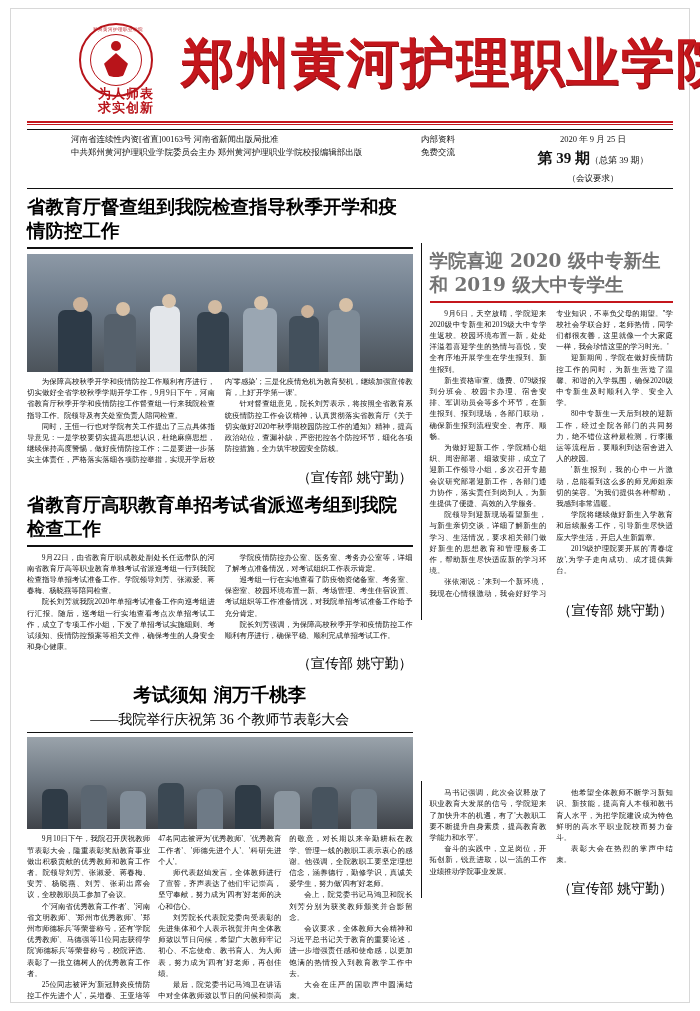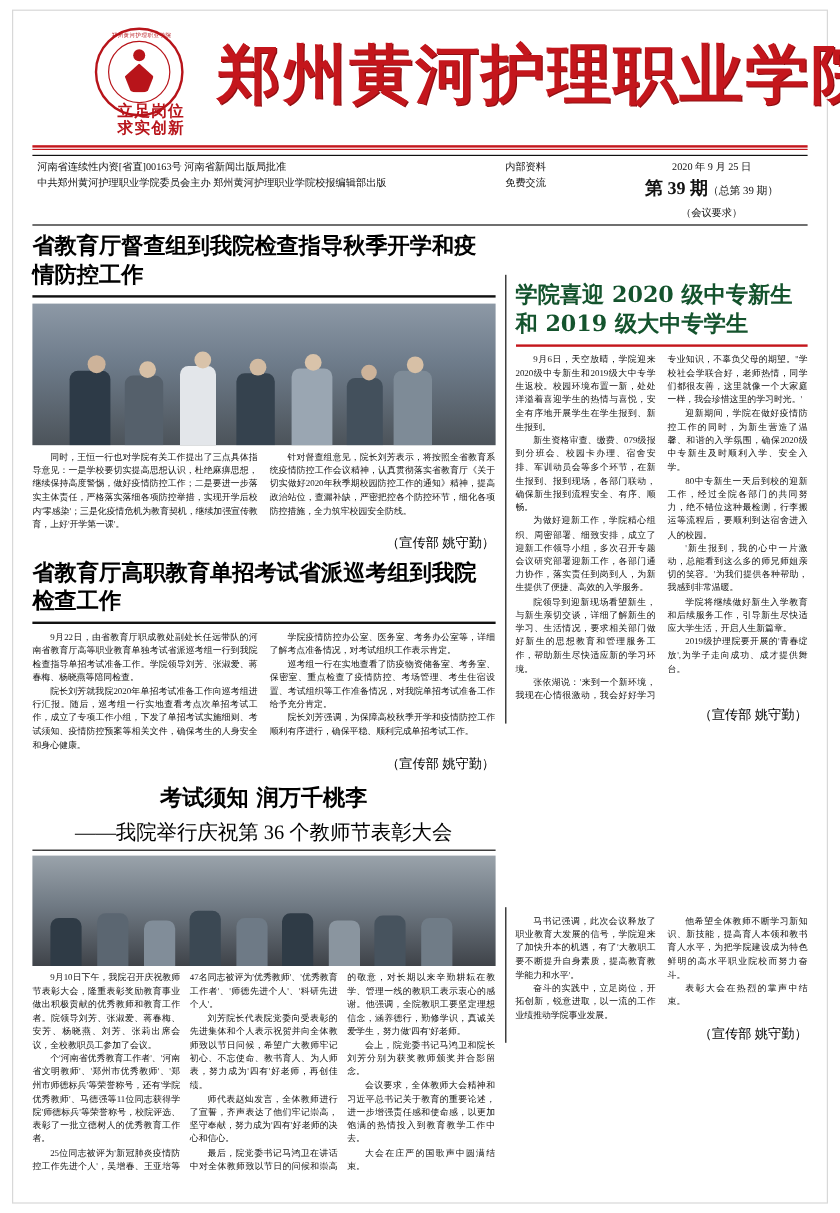--- a/index.html
+++ b/index.html
@@ -53,53 +53,53 @@
     font-family:"DejaVu Serif",serif;
     text-shadow:1px 1px 0 #8d0f12;
   }
   .rule-red{height:2px;background:#c4161c;margin:0 16px;}
   .rule-thin{height:1px;background:#c4161c;margin:1px 16px 0 16px;}
   
   .infobar{
     margin:4px 16px 0 16px;border-top:1px solid #111;border-bottom:1px solid #111;
     padding:3px 0;display:flex;font-size:8.5px;line-height:13px;color:#111;
   }
-  .infobar .left{flex:1;padding-left:4px;}
+  .infobar .left{flex:1;padding-left:4px;margin-left:40px;}
   .infobar .mid{width:150px;text-align:center;border-left:0;}
   .infobar .right{width:160px;text-align:center;}
   .issue{
     font-size:15px;font-weight:bold;line-height:24px;
   }
   .issue small{font-size:9px;font-weight:normal;}
   .ib-line{display:block;}
   
   .content{margin:0 16px;display:flex;gap:0;align-items:center;}
   .col-left{width:396px;padding-right:8px;box-sizing:border-box;}
   .col-right{width:254px;padding-left:8px;border-left:1px solid #111;box-sizing:border-box;}
   .sect{margin-top:6px;}
   h2.head{
     margin:0 0 4px 0;font-size:18.5px;line-height:24px;font-weight:bold;
     color:#000;letter-spacing:0px;font-family:"DejaVu Serif",serif;
   }
-  h2.head.red{color:#14532d;}
+  h2.head.red{color:#737373;}
   h2.head.center{text-align:center;}
   .head-rule{height:2px;background:#111;margin:2px 0 5px 0;}
   .head-rule.red{background:#c4161c;}
   .subhead{
-    text-align:center;font-size:17px;margin:2px 0 4px 0;
+    text-align:center;font-size:14px;margin:2px 0 4px 0;
     border-bottom:1px solid #111;padding-bottom:3px;
   }
   .cols2{column-count:2;column-gap:10px;}
   .cols3{column-count:3;column-gap:8px;}
   .body{
     font-size:7.4px;line-height:11.2px;text-align:justify;color:#111;
     font-family:"DejaVu Serif",serif;
   }
   .body p{margin:0 0 0 0;text-indent:2em;font-family:Liberation Serif, serif;}
-  .sig{text-align:right;font-size:11px;margin-top:3px;}
+  .sig{text-align:right;font-size:14px;margin-top:3px;}
   
   .photo{
     width:100%;background:#6f6f70;position:relative;overflow:hidden;margin:3px 0 4px 0;
   }
   .ph1{height:118px;background:
      linear-gradient(180deg,#8d99a6 0%,#6f7d8c 40%,#4c535a 100%);}
   .ph2{height:92px;background:
      linear-gradient(180deg,#9aa3ab 0%,#707a84 45%,#3f4349 100%);}
   .photo .fig{position:absolute;bottom:0;border-radius:7px 7px 0 0;}
   .photo .head{position:absolute;border-radius:50%;}
@@ -111,21 +111,21 @@
  <div class="sheet">
 
   <div class="masthead">
     <div class="logo-wrap">
       <div class="seal">
         <div class="inner"></div>
         <div class="fig"></div>
         <div class="seal-txt">郑州黄河护理职业学院</div>
       </div>
       <div class="slogan">
-        <span>立足岗位</span>
+        <span>为人师表</span>
         <span>求实创新</span>
       </div>
     </div>
     <div class="paper-title">郑州黄河护理职业学院</div>
   </div>
 
   <div class="rule-red"></div>
   <div class="rule-thin"></div>
 
   <div class="infobar">
@@ -161,34 +161,35 @@
           <div class="fig" style="left:44%;width:32px;height:60px;background:#35424e;"></div>
           <div class="head" style="left:47%;bottom:58px;width:14px;height:14px;background:#d2bba2;"></div>
           <div class="fig" style="left:56%;width:34px;height:64px;background:#9aa6b2;"></div>
           <div class="head" style="left:59%;bottom:62px;width:14px;height:14px;background:#d9c3aa;"></div>
           <div class="fig" style="left:68%;width:30px;height:56px;background:#43505c;"></div>
           <div class="head" style="left:71%;bottom:54px;width:13px;height:13px;background:#cdb39a;"></div>
           <div class="fig" style="left:78%;width:32px;height:62px;background:#7e8b97;"></div>
           <div class="head" style="left:81%;bottom:60px;width:14px;height:14px;background:#d7c0a6;"></div>
         </div>
         <div class="cols2 body">
+          <p>为保障高校秋季开学和疫情防控工作顺利有序进行，切实做好全省学校秋季学期开学工作，9月9日下午，河南省教育厅秋季开学和疫情防控工作督查组一行来我院检查指导工作。院领导及有关处室负责人陪同检查。</p>
           <p>同时，王恒一行也对学院有关工作提出了三点具体指导意见：一是学校要切实提高思想认识，杜绝麻痹思想，继续保持高度警惕，做好疫情防控工作；二是要进一步落实主体责任，严格落实落细各项防控举措，实现开学后校内'零感染'；三是化疫情危机为教育契机，继续加强宣传教育，上好'开学第一课'。</p>
           <p>针对督查组意见，院长刘芳表示，将按照全省教育系统疫情防控工作会议精神，认真贯彻落实省教育厅《关于切实做好2020年秋季期校园防控工作的通知》精神，提高政治站位，查漏补缺，严密把控各个防控环节，细化各项防控措施，全力筑牢校园安全防线。</p>
         </div>
         <div class="sig">（宣传部  姚守勤）</div>
       </div>
 
       <div class="sect">
         <h2 class="head">省教育厅高职教育单招考试省派巡考组到我院检查工作</h2>
         <div class="head-rule"></div>
         <div class="cols2 body">
           <p>9月22日，由省教育厅职成教处副处长任远带队的河南省教育厅高等职业教育单独考试省派巡考组一行到我院检查指导单招考试准备工作。学院领导刘芳、张淑爱、蒋春梅、杨晓燕等陪同检查。</p>
           <p>院长刘芳就我院2020年单招考试准备工作向巡考组进行汇报。随后，巡考组一行实地查看考点次单招考试工作，成立了专项工作小组，下发了单招考试实施细则、考试须知、疫情防控预案等相关文件，确保考生的人身安全和身心健康。</p>
           <p>学院疫情防控办公室、医务室、考务办公室等，详细了解考点准备情况，对考试组织工作表示肯定。</p>
-          <p>巡考组一行在实地查看了防疫物资储备室、考务室、保密室、重点检查了疫情防控、考场管理、考生住宿设置、考试组织等工作准备情况，对我院单招考试准备工作给予充分肯定。</p>
+          <p>巡考组一行在实地查看了防疫物资储备室、考务室、保密室、校园环境布置一新、考场管理、考生住宿设置、考试组织等工作准备情况，对我院单招考试准备工作给予充分肯定。</p>
           <p>院长刘芳强调，为保障高校秋季开学和疫情防控工作顺利有序进行，确保平稳、顺利完成单招考试工作。</p>
         </div>
         <div class="sig">（宣传部  姚守勤）</div>
       </div>
     </div>
 
     <div class="col-right">
       <div class="sect">
         <h2 class="head red">学院喜迎 2020 级中专新生和 2019 级大中专学生</h2>
         <div class="head-rule red"></div>
@@ -222,22 +223,22 @@
           <div class="fig" style="left:44%;width:26px;height:40px;background:#6e7a86;"></div>
           <div class="fig" style="left:54%;width:26px;height:44px;background:#2f3b46;"></div>
           <div class="fig" style="left:64%;width:26px;height:38px;background:#8a959f;"></div>
           <div class="fig" style="left:74%;width:26px;height:42px;background:#47535e;"></div>
           <div class="fig" style="left:84%;width:26px;height:40px;background:#707c87;"></div>
         </div>
         <div class="cols3 body">
           <p>9月10日下午，我院召开庆祝教师节表彰大会，隆重表彰奖励教育事业做出积极贡献的优秀教师和教育工作者。院领导刘芳、张淑爱、蒋春梅、安芳、杨晓燕、刘芳、张莉出席会议，全校教职员工参加了会议。</p>
           <p>个'河南省优秀教育工作者'、'河南省文明教师'、'郑州市优秀教师'、'郑州市师德标兵'等荣誉称号，还有'学院优秀教师'、马德强等11位同志获得学院'师德标兵'等荣誉称号，校院评选、表彰了一批立德树人的优秀教育工作者。</p>
           <p>25位同志被评为'新冠肺炎疫情防控工作先进个人'，吴增春、王亚培等47名同志被评为'优秀教师'、'优秀教育工作者'、'师德先进个人'、'科研先进个人'。</p>
+          <p>师代表赵灿发言，全体教师进行了宣誓，齐声表达了他们牢记崇高，坚守奉献，努力成为'四有'好老师的决心和信心。</p>
           <p>刘芳院长代表院党委向受表彰的先进集体和个人表示祝贺并向全体教师致以节日问候，希望广大教师牢记初心、不忘使命、教书育人、为人师表，努力成为'四有'好老师，再创佳绩。</p>
-          <p>师代表赵灿发言，全体教师进行了宣誓，齐声表达了他们牢记崇高，坚守奉献，努力成为'四有'好老师的决心和信心。</p>
           <p>最后，院党委书记马鸿卫在讲话中对全体教师致以节日的问候和崇高的敬意，对长期以来辛勤耕耘在教学、管理一线的教职工表示衷心的感谢。他强调，全院教职工要坚定理想信念，涵养德行，勤修学识，真诚关爱学生，努力做'四有'好老师。</p>
           <p>会上，院党委书记马鸿卫和院长刘芳分别为获奖教师颁奖并合影留念。</p>
           <p>会议要求，全体教师大会精神和习近平总书记关于教育的重要论述，进一步增强责任感和使命感，以更加饱满的热情投入到教育教学工作中去。</p>
           <p>大会在庄严的国歌声中圆满结束。</p>
         </div>
 
       </div>
     </div>
     <div class="col-right">
       <div class="sect">

